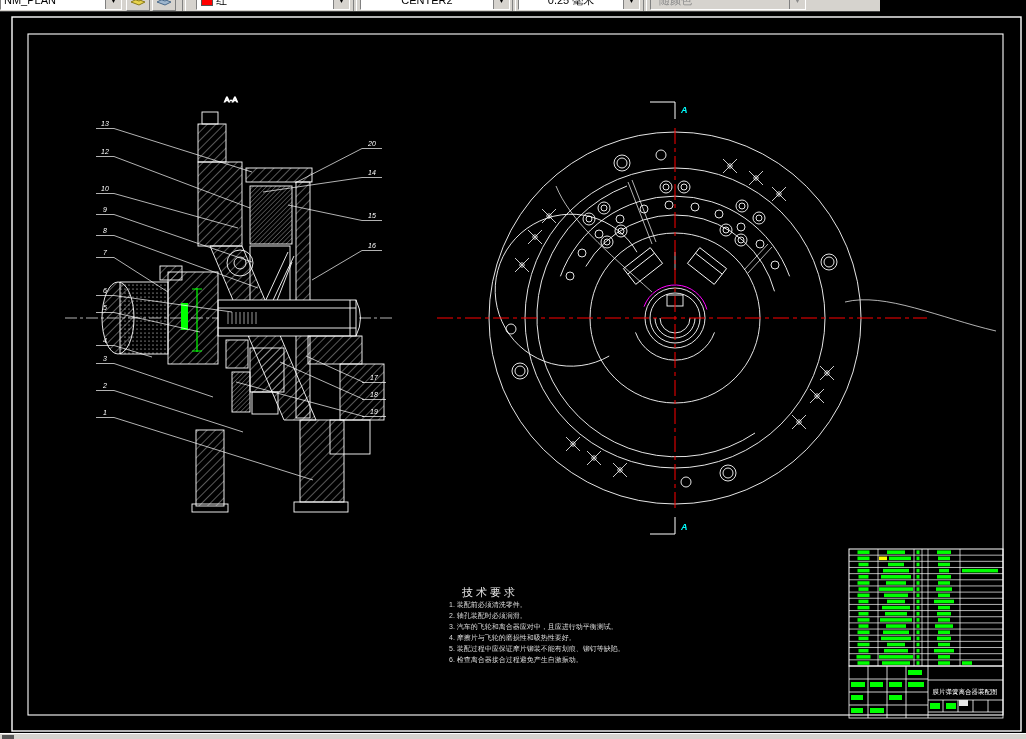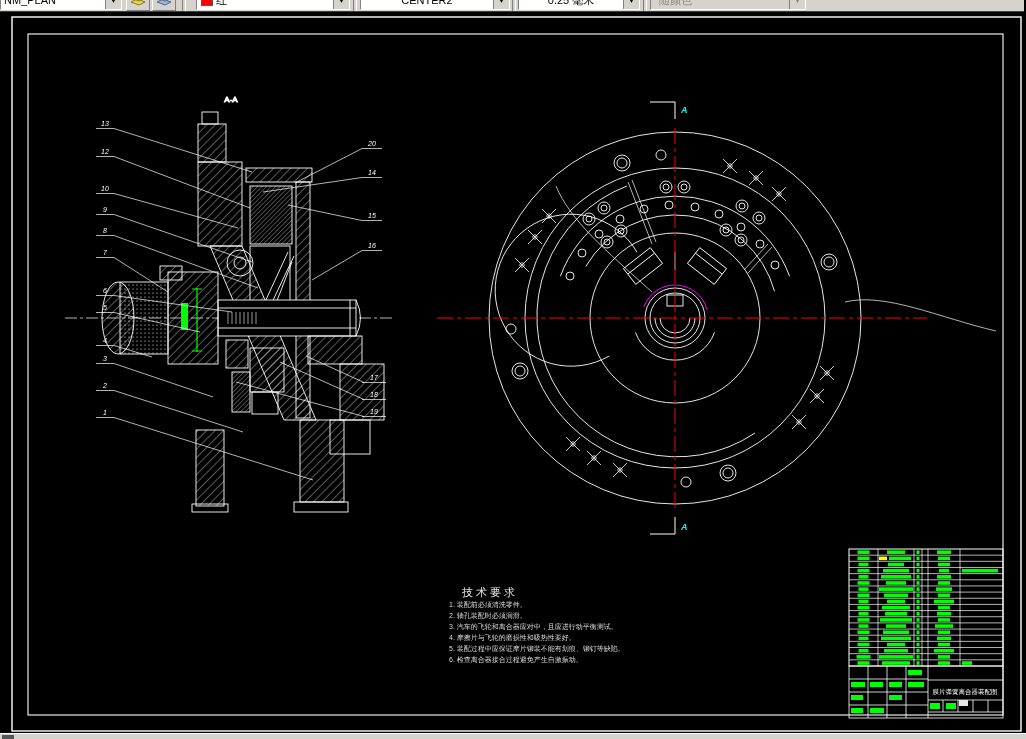--- a/index.html
+++ b/index.html
@@ -1,18 +1,18 @@
 <!DOCTYPE html>
 <html><head>
 <meta charset="utf-8">
 <style>
   html,body{margin:0;padding:0;background:#000;width:1026px;height:739px;overflow:hidden;
     font-family:"Liberation Sans",sans-serif;}
   
-  .toolbar{position:absolute;left:0;top:0;width:1024px;height:11px;background:#d6d3ce;
+  .toolbar{position:absolute;left:0;top:0;width:880px;height:11px;background:#d6d3ce;
     overflow:hidden;z-index:5;border-bottom:1px solid #404040;}
   .combo{position:absolute;top:-10px;height:20px;background:#fff;
     border:1px solid;border-color:#808080 #fff #fff #808080;box-sizing:border-box;
     font-size:11px;color:#000;display:flex;align-items:center;}
   .combo .ctext{flex:1;padding:0 3px;white-space:nowrap;overflow:hidden;font-size:11px;}
   .combo .ctext.center{text-align:center;}
   .combo .arrow{width:15px;height:100%;background:#d6d3ce;border-left:1px solid #808080;
     display:flex;align-items:center;justify-content:center;font-size:7px;color:#000;}
   .combo.disabled{background:#d6d3ce;}
   .combo.disabled .ctext{color:#8a8a8a;}

